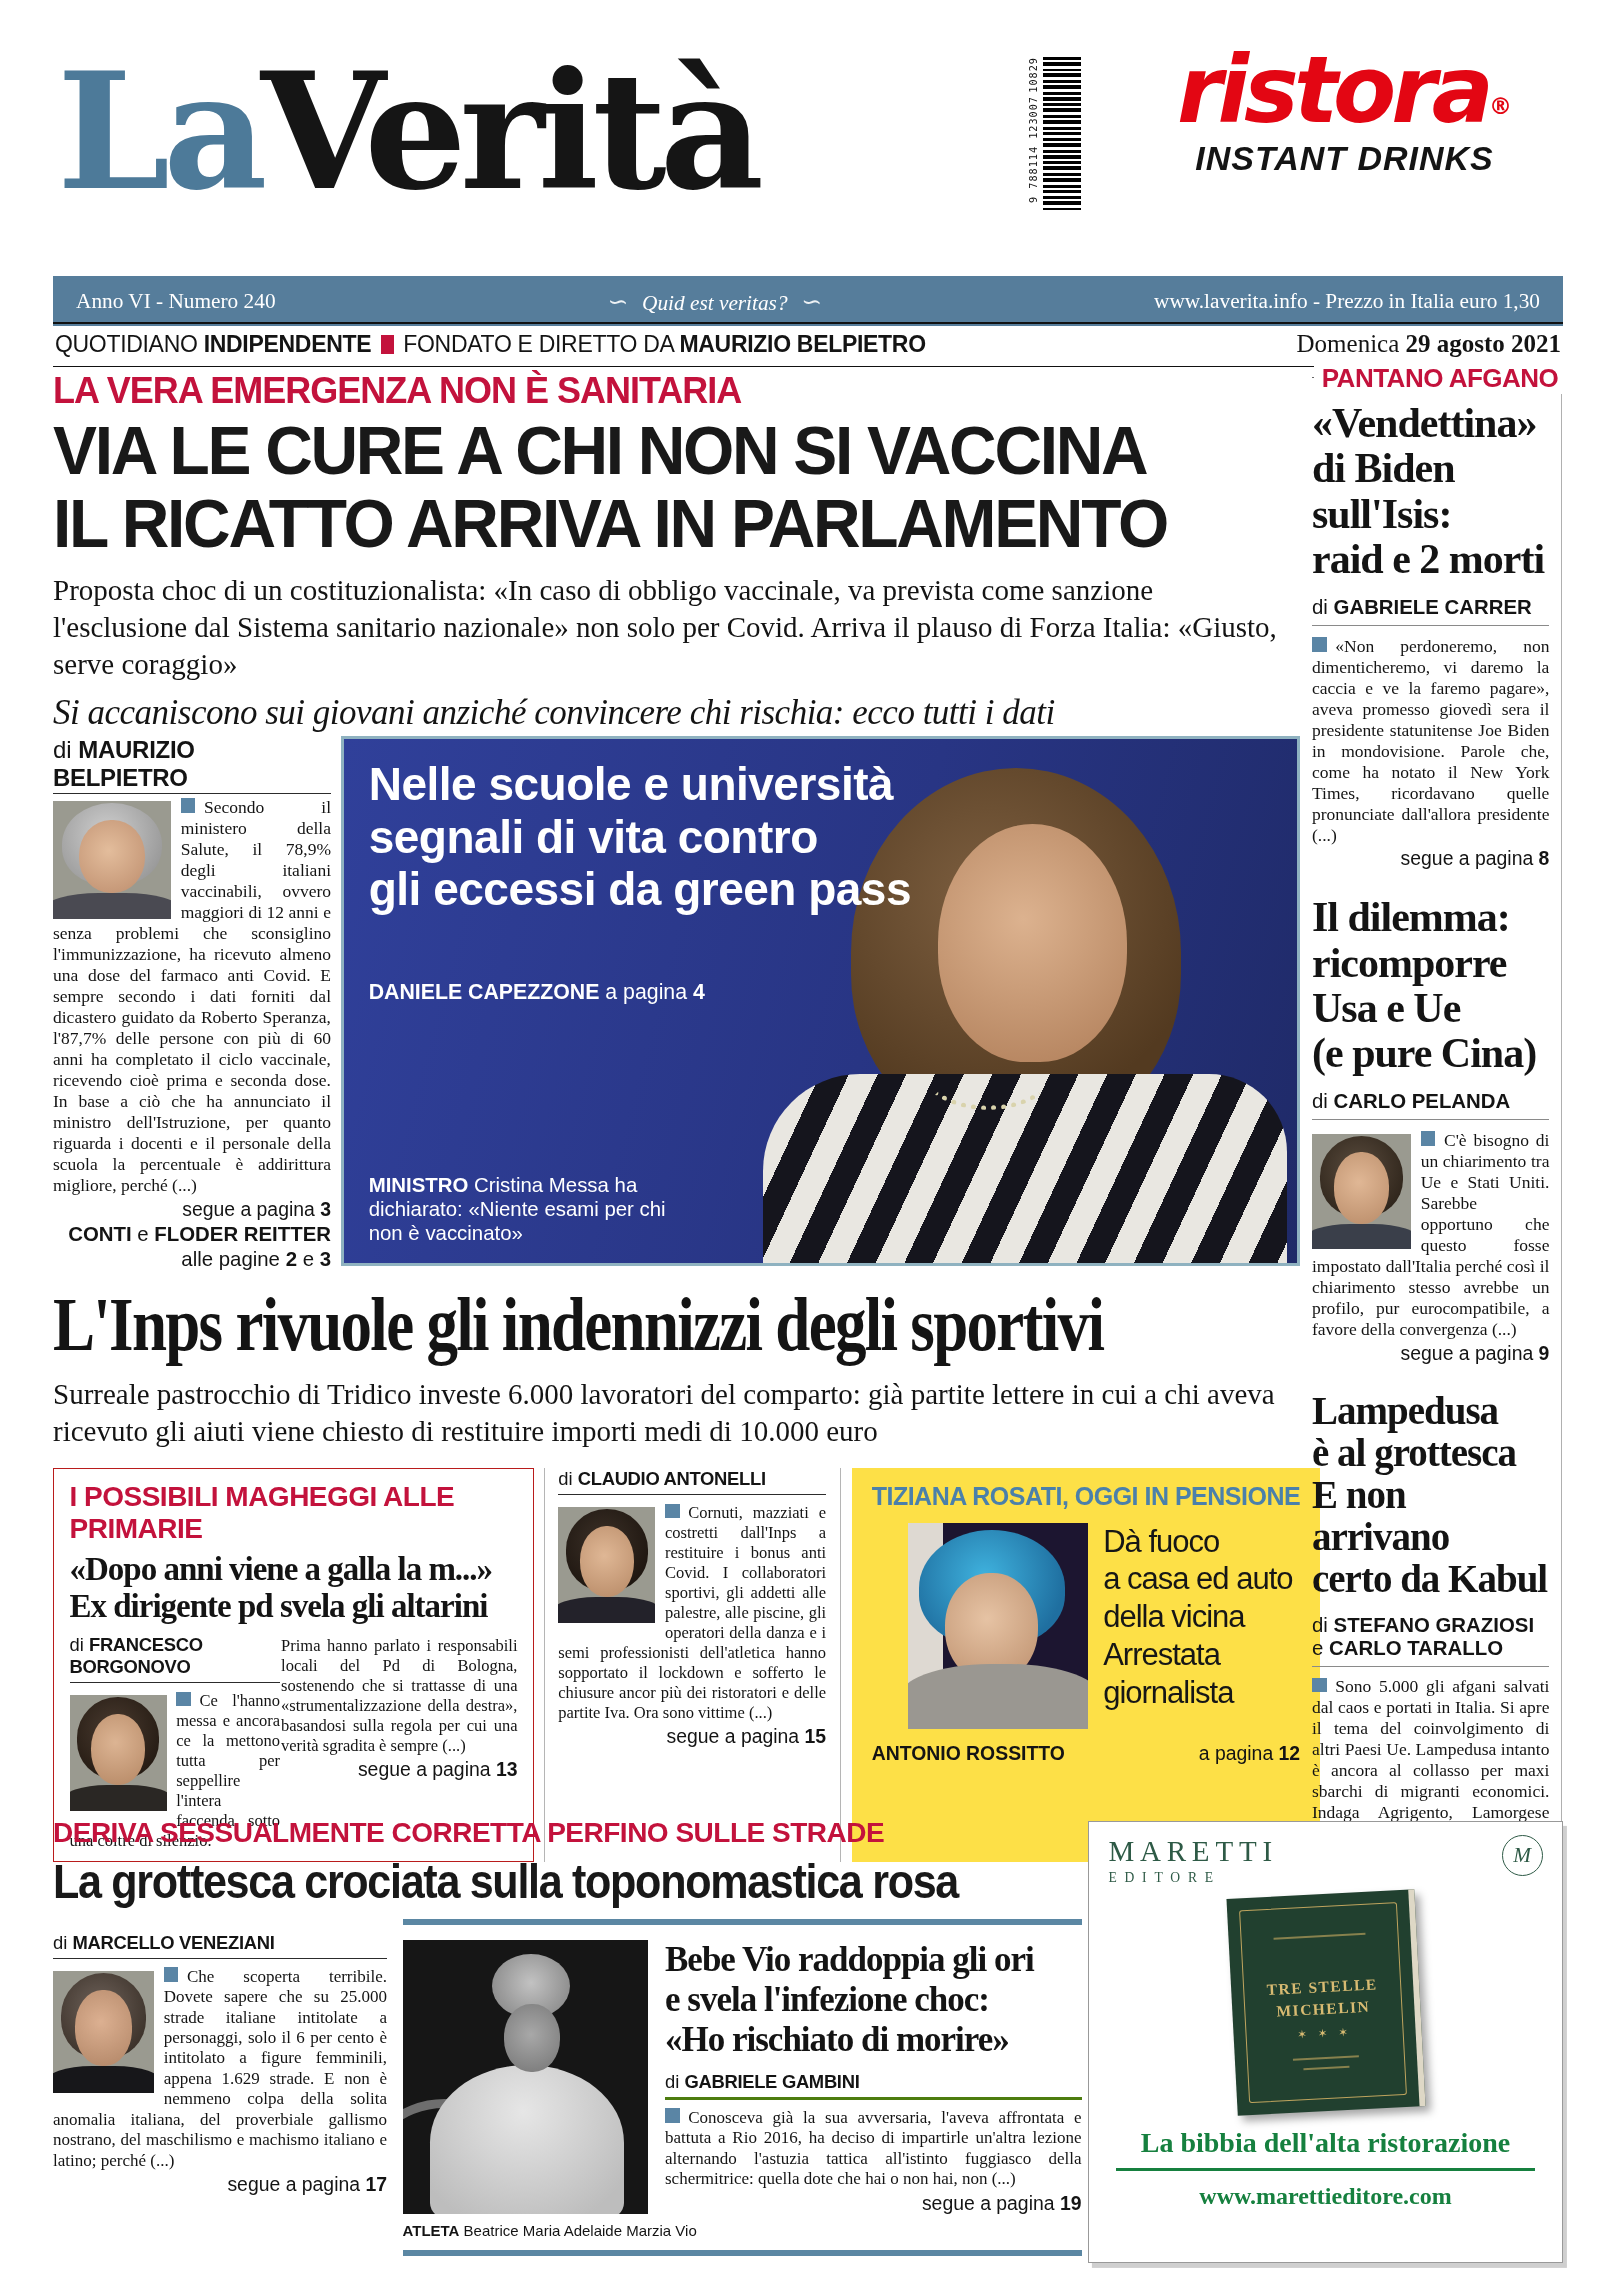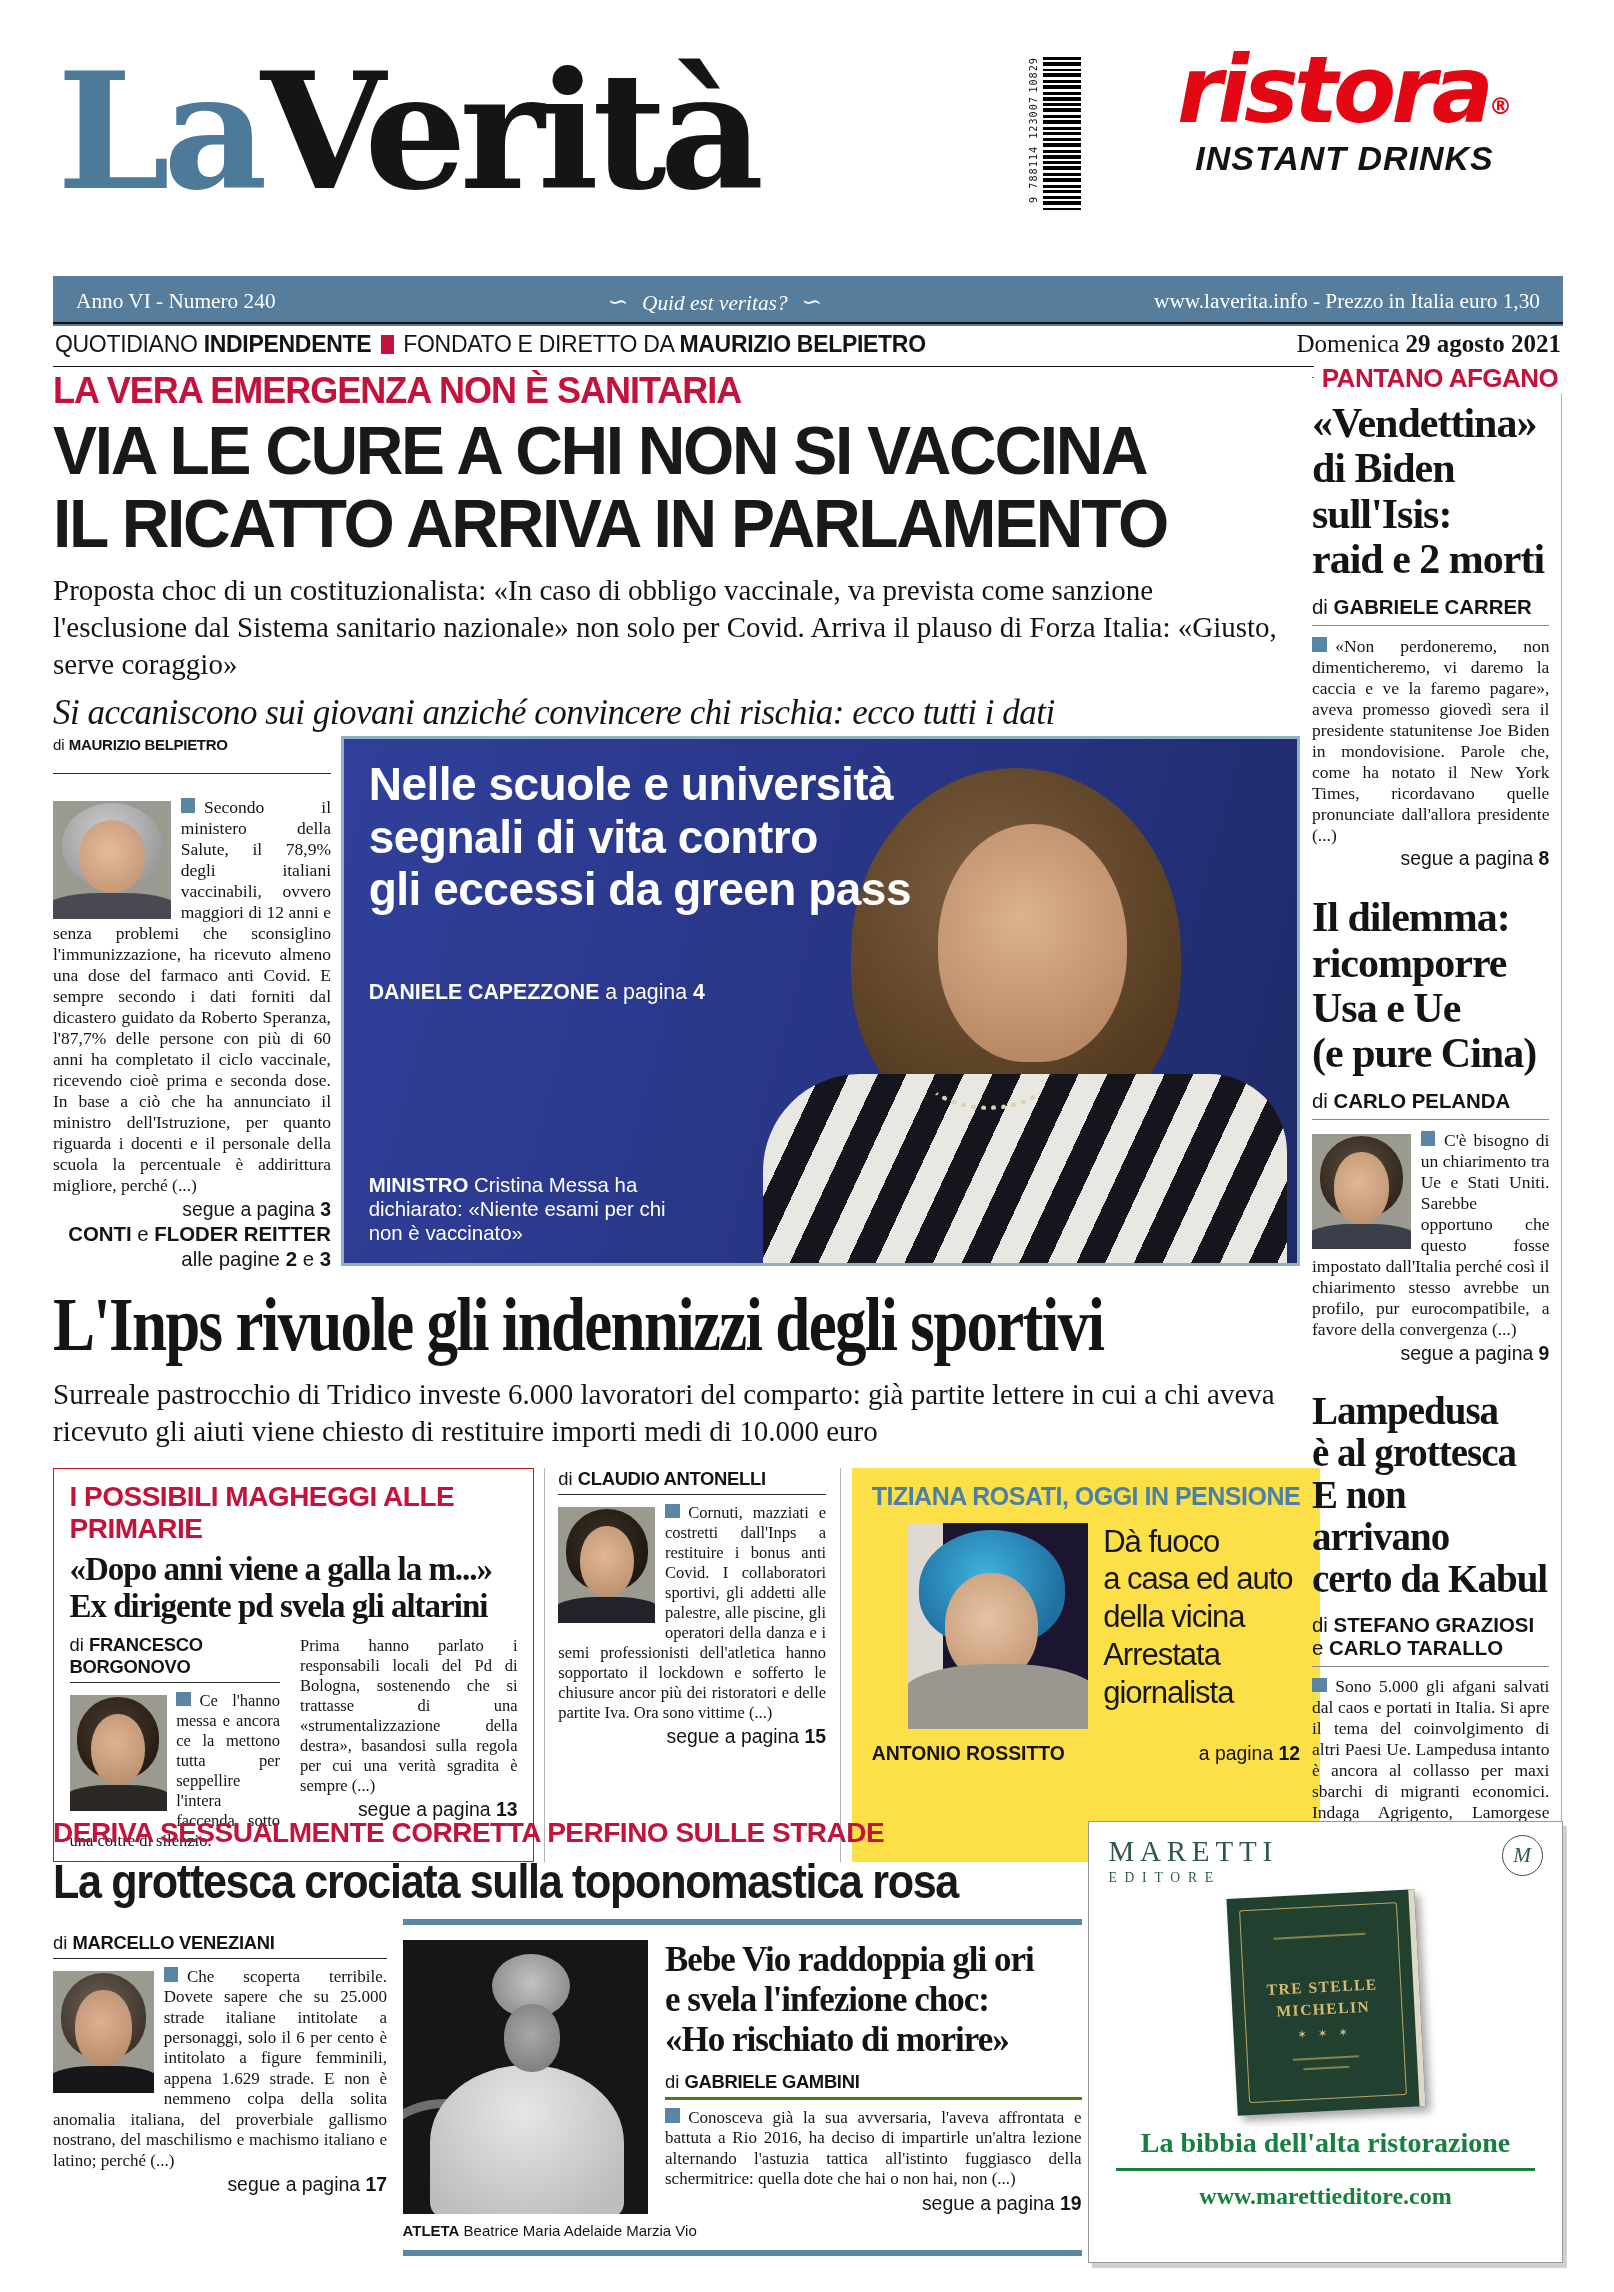--- a/index.html
+++ b/index.html
@@ -40,22 +40,22 @@
   
   .lead{position:absolute;left:53px;top:371px;width:1247px;}
   .kicker{font-family:"Liberation Sans",sans-serif;font-weight:bold;color:#c3123c;
           font-size:36px;letter-spacing:-1px;line-height:1.1;}
   .lead-h{font-family:"Liberation Sans",sans-serif;font-weight:bold;font-size:68px;
           line-height:1.06;letter-spacing:-2.4px;color:#191919;margin-top:3.9px;}
   .lead-h .ln{display:inline-block;transform:scaleX(.97);transform-origin:left;white-space:nowrap;}
   .lead-deck{margin-top:13.6px;font-size:29px;line-height:1.28;width:1237px;}
   .lead-sub{margin-top:9.7px;font-style:italic;font-size:35px;letter-spacing:-0.5px;}
   
-  .byline{font-family:"Liberation Sans",sans-serif;font-size:15px;border-bottom:1.9px solid #2c2c2c;
-          padding-bottom:20px;margin-bottom:23px;}
+  .byline{font-family:"Liberation Sans",sans-serif;font-size:24px;border-bottom:1.9px solid #2c2c2c;
+          padding-bottom:1px;margin-bottom:3px;}
   .byline .nm{font-weight:bold;letter-spacing:-0.3px;}
   .thin-by{border-bottom:3px solid #4d7c0f;}
   .bodytx{font-size:17.5px;line-height:21px;text-align:justify;}
   .sq{display:inline-block;width:14.6px;height:14.6px;background:#5a85a5;margin-right:8.7px;}
   .segue{text-align:right;font-family:"Liberation Sans",sans-serif;font-size:19.4px;margin-top:1.9px;}
   .headshot{float:left;margin:3.9px 9.7px 1.9px 0;position:relative;overflow:hidden;background:#9a9a90;}
   .hs-hair{position:absolute;left:8%;top:2%;width:84%;height:70%;border-radius:50% 50% 46% 46%;}
   .hs-face{position:absolute;left:22%;top:16%;width:56%;height:62%;border-radius:48%;}
   .hs-body{position:absolute;left:-8%;bottom:-12%;width:116%;height:34%;border-radius:40% 40% 0 0;}
   
@@ -81,21 +81,21 @@
   
   .inps{margin-top:15.5px;}
   .inps-h{font-weight:bold;font-size:70px;letter-spacing:-1.9px;line-height:1;display:inline-block;
           transform:scale(.9,1.1);transform-origin:left top;white-space:nowrap;}
   .inps-deck{margin-top:19.4px;font-size:29px;line-height:1.3;width:1237px;}
   
   .three-row{display:flex;margin-top:17.5px;align-items:stretch;}
   .magheggi{width:481px;flex:none;border:1px solid #b91c1c;padding:11.6px 15.5px 9.7px;box-sizing:border-box;}
   .mag-kicker{color:#c3123c;font-family:"Liberation Sans",sans-serif;font-weight:bold;font-size:28px;letter-spacing:-0.5px;}
   .mag-h{font-weight:bold;font-size:33px;line-height:1.12;letter-spacing:-1px;margin-top:5.8px;white-space:nowrap;}
-  .mag-cols{display:flex;gap:20px;margin-top:9.7px;}
+  .mag-cols{display:flex;gap:1px;margin-top:9.7px;}
   .mag-a{width:47%;}
   .mag-b{flex:1;padding-top:1.9px;}
   .small-body{font-size:16.5px;line-height:20px;text-align:justify;}
   .small-by{font-size:18.4px;padding-bottom:3.9px;margin-bottom:7.8px;}
   .anton{width:297px;flex:none;margin-left:9.7px;padding:0 13.6px;border-left:1px solid #b5b5b5;
          border-right:1px solid #b5b5b5;box-sizing:border-box;}
   .tiziana{flex:1;margin-left:11.6px;background:#fde047;padding:13.6px 19.4px 11.6px;box-sizing:border-box;}
   .tz-kicker{color:#4b80aa;font-family:"Liberation Sans",sans-serif;font-weight:bold;
              font-size:25px;letter-spacing:-0.5px;white-space:nowrap;}
   .tz-body{display:flex;gap:15.5px;margin-top:11.6px;margin-left:36px;}

